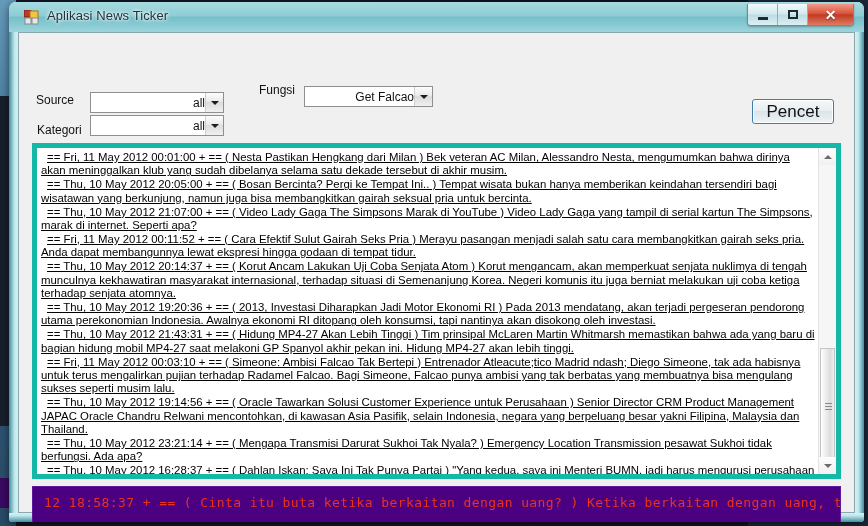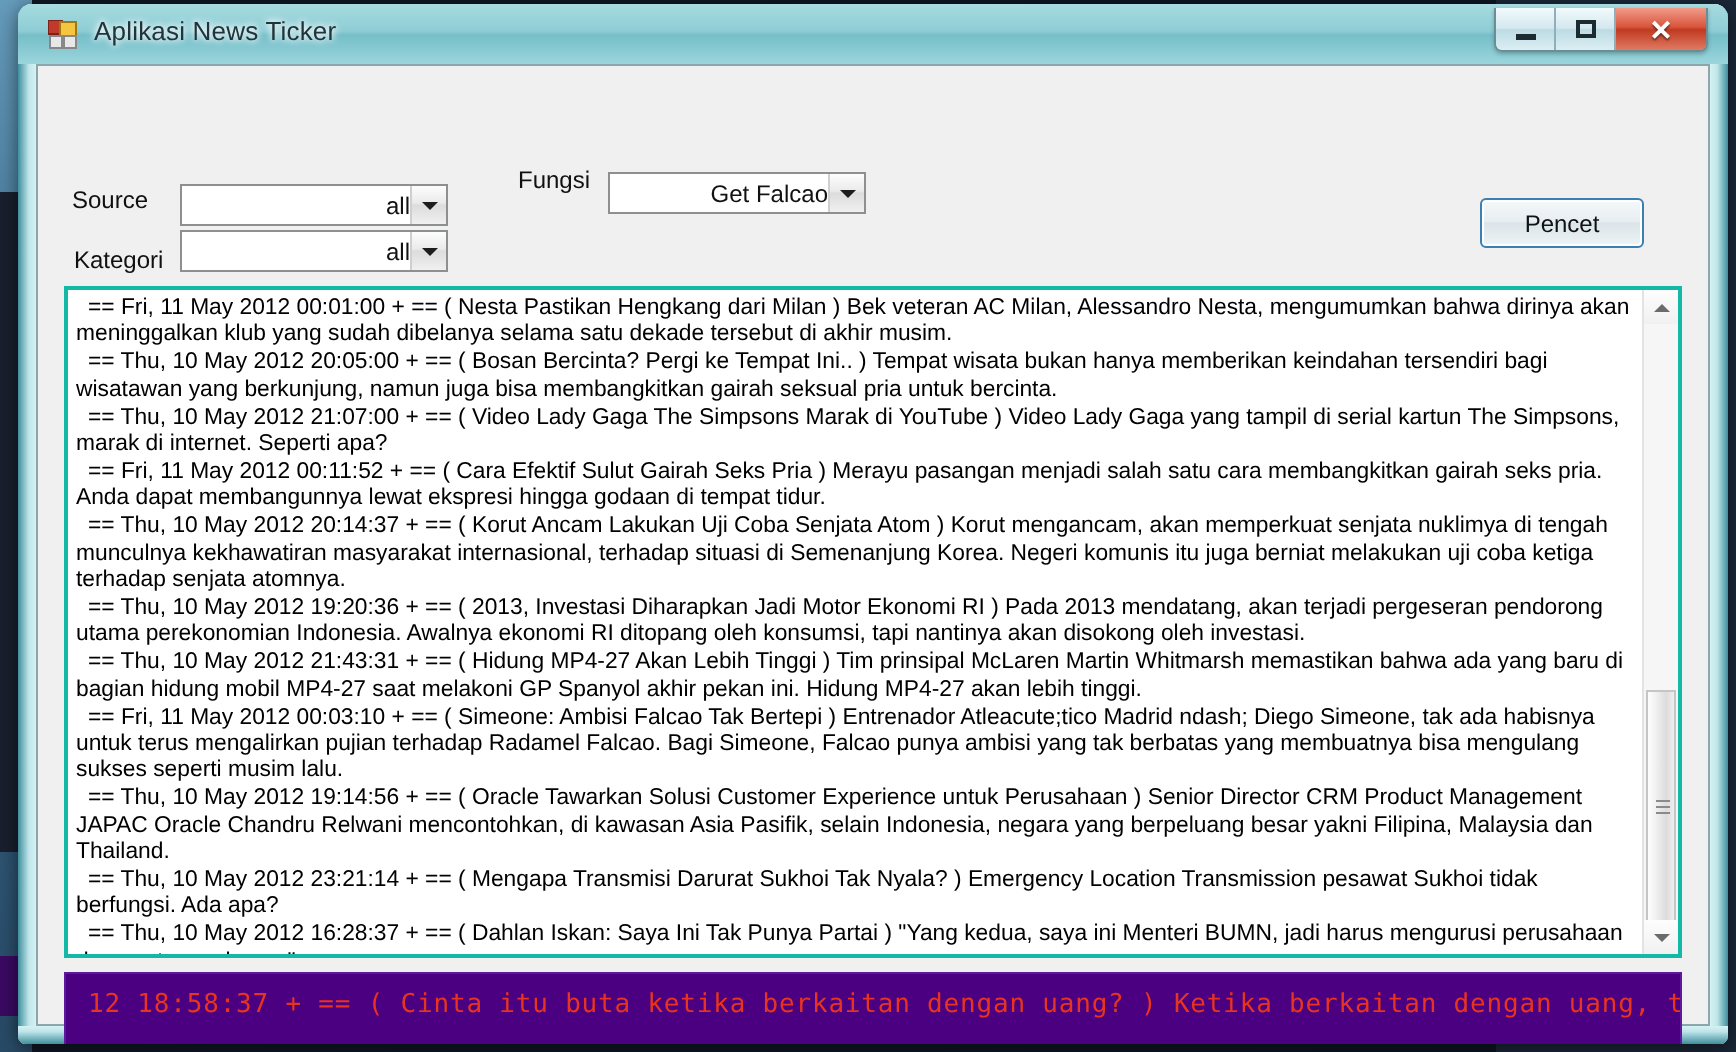--- a/index.html
+++ b/index.html
@@ -142,40 +142,41 @@
   }
   .tri-down {
     width: 0; height: 0;
     border-left: 4px solid transparent;
     border-right: 4px solid transparent;
     border-top: 4px solid #1d1d1d;
   }
 
   .pencet {
     position: absolute;
-    right: 32px; top: 66px;
+    right: 20px; top: 66px;
     width: 80px; height: 23px;
-    font-size: 12px; color: #111;
+    font-size: 17px; color: #111;
     background: linear-gradient(180deg,#f4f8fa 0%,#e7eef1 47%,#dbe4e9 50%,#eef4f6 100%);
     border: 1px solid #3c7fb1;
     border-radius: 3px;
     display: flex; align-items: center; justify-content: center;
     box-shadow: 0 0 0 1px #fff inset;
   }
 
   
   .listbox {
     position: absolute;
     left: 13px; top: 110px;
     width: 809px; height: 336px;
     background: #ffffff;
-    border: 2px solid #14b8a6;
+    border: 5px solid #14b8a6;
     box-sizing: border-box;
     overflow: hidden;
     display: flex;
+    text-decoration: underline;
   }
   .list-inner {
     flex: 1;
     padding: 3px 2px 0 4px;
     font-size: 11.4px;
     line-height: 13.4px;
     color: #000;
     font-family: "Liberation Sans", sans-serif;
     overflow: hidden;
     white-space: normal;

